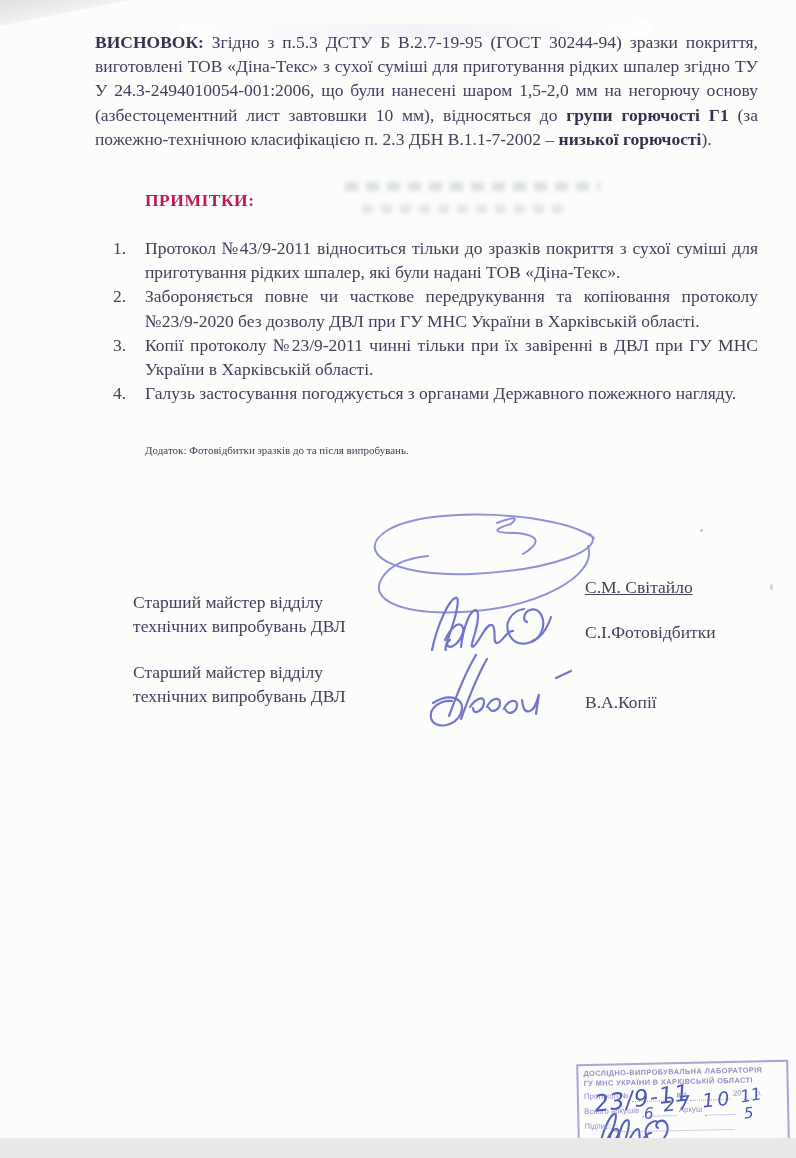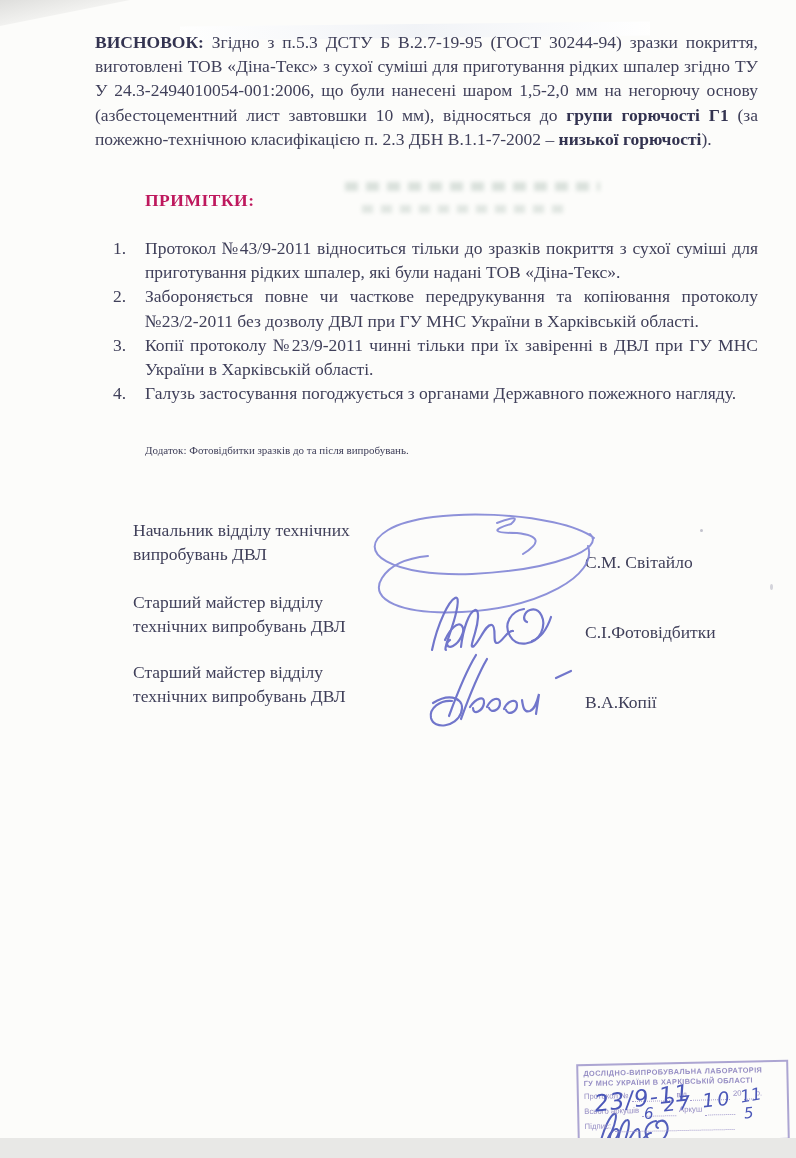--- a/index.html
+++ b/index.html
@@ -41,21 +41,21 @@
   .notes-list{position:absolute;top:236px;left:95px;width:663px;margin:0;}
   .note-row{display:flex;font-size:17.5px;line-height:24.2px;}
   .note-num{width:32px;padding-left:18px;box-sizing:content-box;flex:0 0 auto;}
   .note-text{flex:1 1 auto;text-align:justify;}
   .attachment{
     position:absolute;top:438px;left:145px;margin:0;
     font-size:11px;line-height:24px;
   }
   .sig-title{position:absolute;left:133px;width:262px;font-size:17.5px;line-height:24px;}
   .sig-name{position:absolute;left:585px;font-size:17.5px;white-space:nowrap;}
-  .t1{top:518px;} .n1{top:552px;}
+  .t1{top:518px;} .n1{top:577px;text-decoration:underline;}
   .t2{top:590px;} .n2{top:622px;}
   .t3{top:660px;} .n3{top:692px;}
   .ink-overlay{position:absolute;inset:0;pointer-events:none;}
   
   .speck{position:absolute;border-radius:50%;background:#8a8aa0;}
   .sp1{top:529px;left:700px;width:3px;height:3px;opacity:.5;}
   .sp2{top:584px;left:770px;width:3px;height:6px;opacity:.35;}
   .sp3{top:1147px;left:585px;width:4px;height:4px;opacity:.6;background:#7d7d95;}
   
   .stamp{
@@ -103,35 +103,34 @@
 
   <h3 class="notes-heading">ПРИМІТКИ:</h3>
 
   <div class="notes-list">
     <div class="note-row">
       <span class="note-num">1.</span>
       <span class="note-text">Протокол №43/9-2011 відноситься тільки до зразків покриття з сухої суміші для приготування рідких шпалер, які були надані ТОВ «Діна-Текс».</span>
     </div>
     <div class="note-row">
       <span class="note-num">2.</span>
-      <span class="note-text">Забороняється повне чи часткове передрукування та копіювання протоколу №23/2-2011 без дозволу ДВЛ при ГУ МНС України в Харківській області.</span>
+      <span class="note-text">Забороняється повне чи часткове передрукування та копіювання протоколу №23/9-2020 без дозволу ДВЛ при ГУ МНС України в Харківській області.</span>
     </div>
     <div class="note-row">
       <span class="note-num">3.</span>
       <span class="note-text">Копії протоколу №23/9-2011 чинні тільки при їх завіренні в ДВЛ при ГУ МНС України в Харківській області.</span>
     </div>
     <div class="note-row">
       <span class="note-num">4.</span>
       <span class="note-text">Галузь застосування погоджується з органами Державного пожежного нагляду.</span>
     </div>
   </div>
 
   <p class="attachment">Додаток: Фотовідбитки зразків до та після випробувань.</p>
 
-  <div class="sig-title t1">Начальник відділу технічних випробувань ДВЛ</div>
   <div class="sig-name n1">С.М. Світайло</div>
   <div class="sig-title t2">Старший майстер відділу технічних випробувань ДВЛ</div>
   <div class="sig-name n2">С.І.Фотовідбитки</div>
   <div class="sig-title t3">Старший майстер відділу технічних випробувань ДВЛ</div>
   <div class="sig-name n3">В.А.Копії</div>
 
   <svg class="ink-overlay" width="796" height="1158" viewBox="0 0 796 1158">
 
     <g fill="none" stroke="#8286d6" stroke-width="2" stroke-linecap="round" opacity="0.9">
       <path d="M497 523 q 26 -10 14 1 q -30 9 6 9 q 34 4 6 21"></path>

